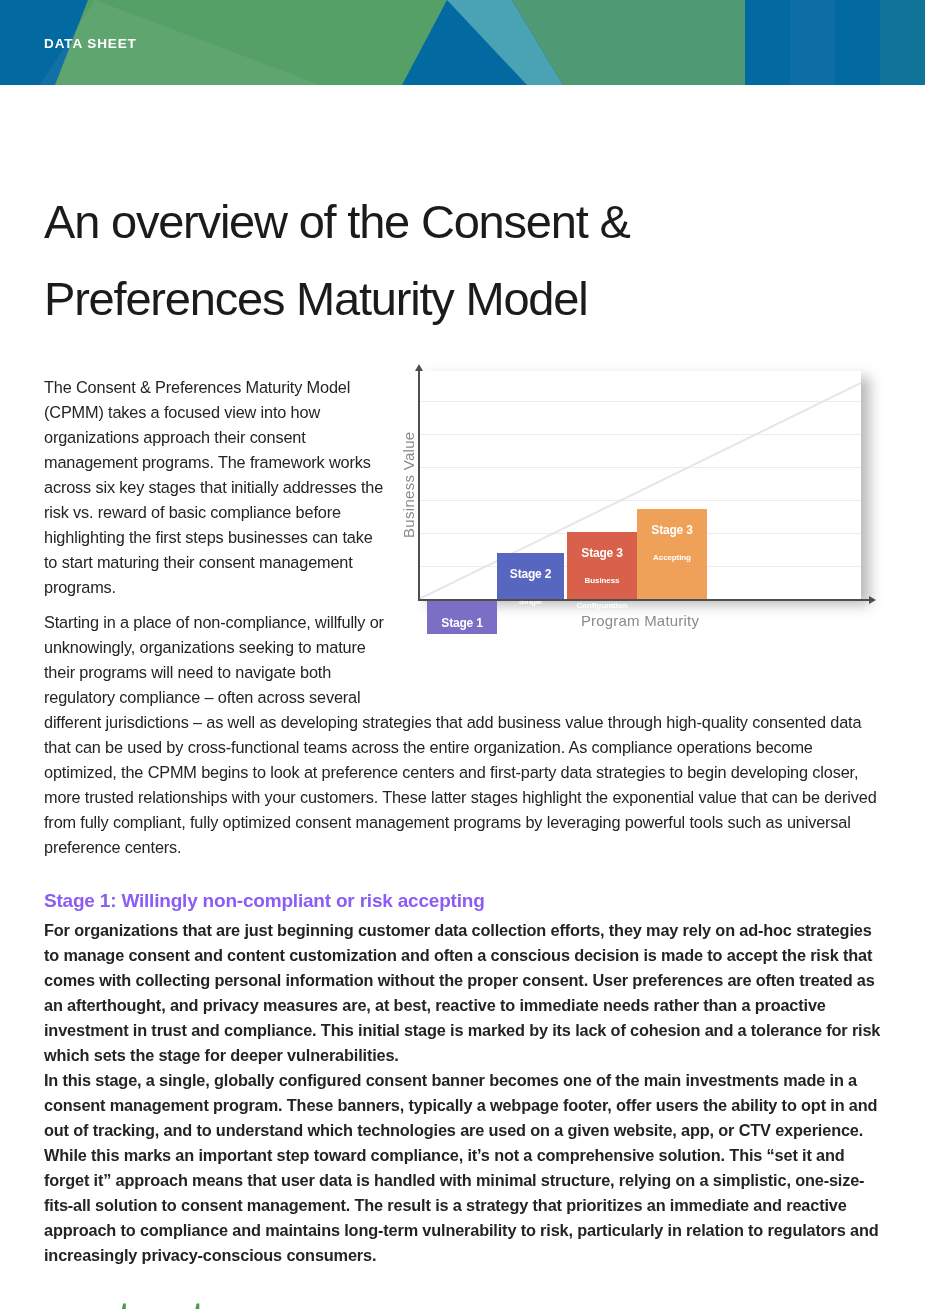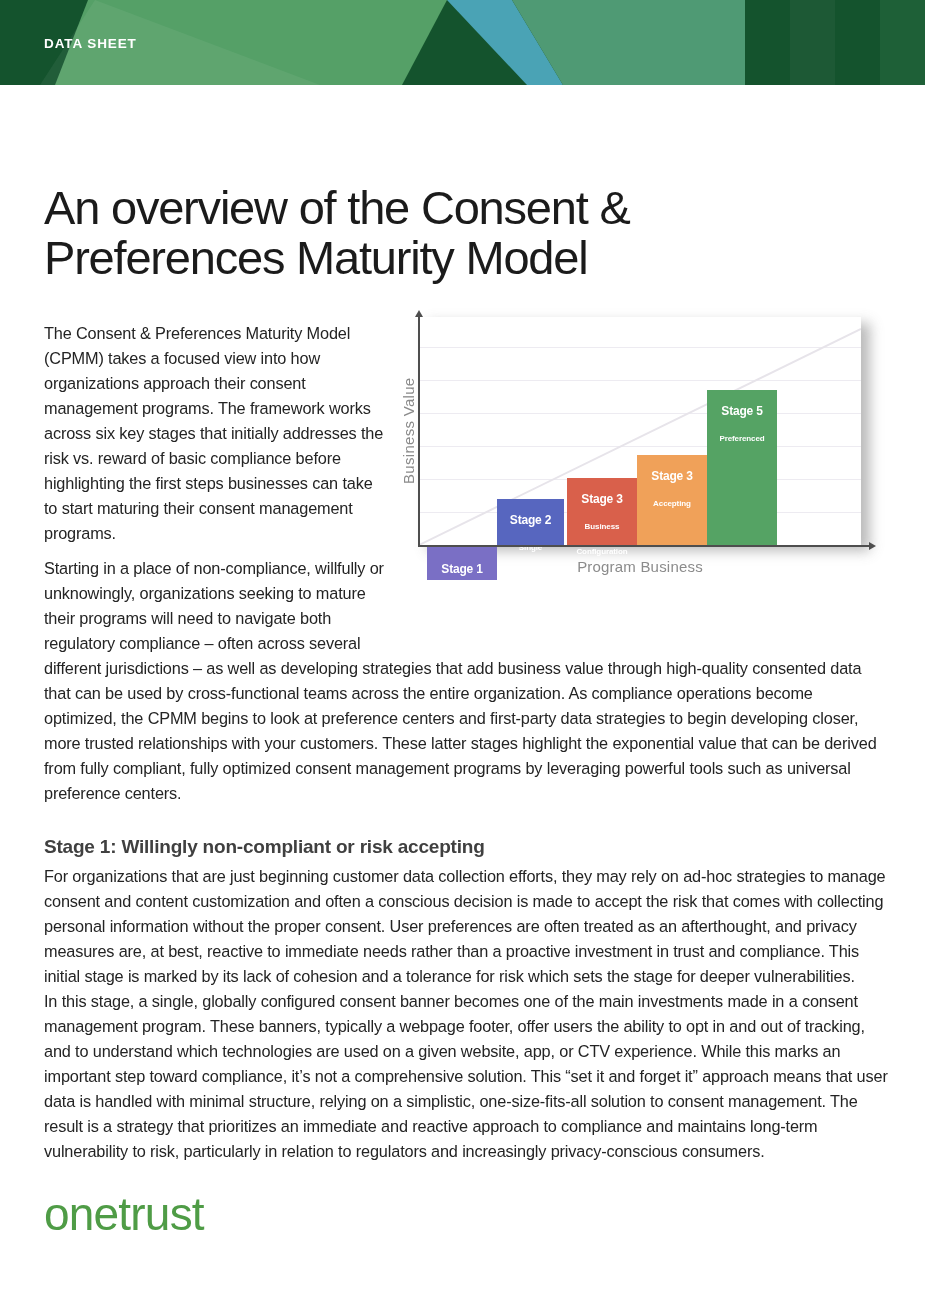--- a/index.html
+++ b/index.html
@@ -5,38 +5,38 @@
   * { margin:0; padding:0; box-sizing:border-box; }
   body { background:#ffffff; }
   .page {
     width:925px; height:1309px; position:relative; overflow:hidden;
     background:#ffffff;
     font-family:"Liberation Sans","DejaVu Sans",sans-serif;
     color:#232323;
   }
 
   
-  .banner { position:relative; width:925px; height:85px; background:#14532d; overflow:hidden;padding-left:41px; }
+  .banner { position:relative; width:925px; height:85px; background:#0369a1; overflow:hidden;padding-left:41px; }
   .banner .shape { position:absolute; inset:0; }
   .shape-green-main  { background:#55a067; clip-path:polygon(88px 0, 447px 0, 402px 85px, 55px 85px); }
   .shape-green-light { background:rgba(255,255,255,0.06); clip-path:polygon(95px 0, 320px 85px, 40px 85px); }
   .shape-blue        { background:#4aa3b5; clip-path:polygon(447px 0, 512px 0, 563px 85px, 527px 85px); }
   .shape-green-right { background:#4f9a74; clip-path:polygon(512px 0, 745px 0, 745px 85px, 563px 85px); }
   .shape-teal-seam   { background:rgba(255,255,255,0.04); clip-path:polygon(790px 0, 835px 0, 835px 85px, 790px 85px); }
   .shape-teal-right  { background:rgba(90,165,110,0.16); clip-path:polygon(880px 0, 925px 0, 925px 85px, 880px 85px); }
   .eyebrow {
     position:absolute; left:44px; top:36px; color:#ffffff;
     font-size:13.5px; font-weight:700; letter-spacing:0.9px;
   }
 
   
   .content { padding:0 36px 0 44px; }
   .doc-title {
     margin:98px 0 38px; max-width:810px;
-    font-size:47px; line-height:50px; font-weight:500;
+    font-size:47px; line-height:77px; font-weight:500;
     letter-spacing:-1.2px; color:#1b1b1b;
   }
   .body-text { font-size:16.3px; line-height:25px; letter-spacing:-0.15px; color:#242424; }
   p.para { margin-bottom:10px; }
 
   
   .figure { float:right; width:490px; height:275px; margin:-12px 0 55px 12px; position:relative; }
   .ylabel {
     position:absolute; left:0; top:8px; height:228px; width:18px;
     display:flex; align-items:center; justify-content:center;
@@ -71,24 +71,24 @@
   .bar-title { font-size:12px; font-weight:700; margin-bottom:2px; letter-spacing:-0.2px; }
   .bar-sub { font-size:8px; font-weight:600; letter-spacing:-0.1px; }
   .xlabel {
     position:absolute; left:20px; top:245px; width:442px; text-align:center;
     color:#8b8b8b; font-size:15px; font-weight:500; letter-spacing:0.2px;
   }
 
   
   .section { clear:none; }
   .section h2 {
-    font-size:19px; font-weight:700; color:#404040;
+    font-size:19px; font-weight:700; color:#8b5cf6;
     letter-spacing:-0.2px; margin:30px 0 6px;
   }
-  .section .para { margin-bottom:0; }
+  .section .para { margin-bottom:0;font-weight:bold; }
 
   
   .logo {
     margin-top:26px; font-size:46px; font-weight:500;
     letter-spacing:-0.8px; line-height:48px;
   }
 </style>
 </head>
 <body>
 
@@ -126,31 +126,27 @@
                 <div class="bar-sub">Single Configuration</div>
               </div>
               <div class="bar" style="left: 148px; width: 70px; height: 67px; background: rgb(217, 96, 75);">
                 <div class="bar-title">Stage 3</div>
                 <div class="bar-sub">Business Configuration</div>
               </div>
               <div class="bar" style="left: 218px; width: 70px; height: 90px; background: rgb(240, 161, 89);">
                 <div class="bar-title">Stage 3</div>
                 <div class="bar-sub">Accepting</div>
               </div>
-              <div class="bar" style="left: 288px; width: 70px; height: 155px; background: rgb(85, 163, 100);">
-                <div class="bar-title">Stage 5</div>
-                <div class="bar-sub">Preferenced</div>
-              </div>
             </div>
         </div>
         <div class="axis-y"></div>
         <div class="axis-x"></div>
         <div class="arrow-up"></div>
         <div class="arrow-right"></div>
-        <div class="xlabel">Program Business</div>
+        <div class="xlabel">Program Maturity</div>
       </div>
 
       <p class="para">The Consent &amp; Preferences Maturity Model (CPMM) takes a focused view into how organizations approach their consent management programs. The framework works across six key stages that initially addresses the risk vs. reward of basic compliance before highlighting the first steps businesses can take to start maturing their consent management programs.</p>
       <p class="para">Starting in a place of non-compliance, willfully or unknowingly, organizations seeking to mature their programs will need to navigate both regulatory compliance – often across several different jurisdictions – as well as developing strategies that add business value through high-quality consented data that can be used by cross-functional teams across the entire organization. As compliance operations become optimized, the CPMM begins to look at preference centers and first-party data strategies to begin developing closer, more trusted relationships with your customers. These latter stages highlight the exponential value that can be derived from fully compliant, fully optimized consent management programs by leveraging powerful tools such as universal preference centers.</p>
     </div>
 
     <div class="section">
       <h2>Stage 1: Willingly non-compliant or risk accepting</h2>
       <p class="para body-text">For organizations that are just beginning customer data collection efforts, they may rely on ad-hoc strategies to manage consent and content customization and often a conscious decision is made to accept the risk that comes with collecting personal information without the proper consent. User preferences are often treated as an afterthought, and privacy measures are, at best, reactive to immediate needs rather than a proactive investment in trust and compliance. This initial stage is marked by its lack of cohesion and a tolerance for risk which sets the stage for deeper vulnerabilities.</p>
     </div>

